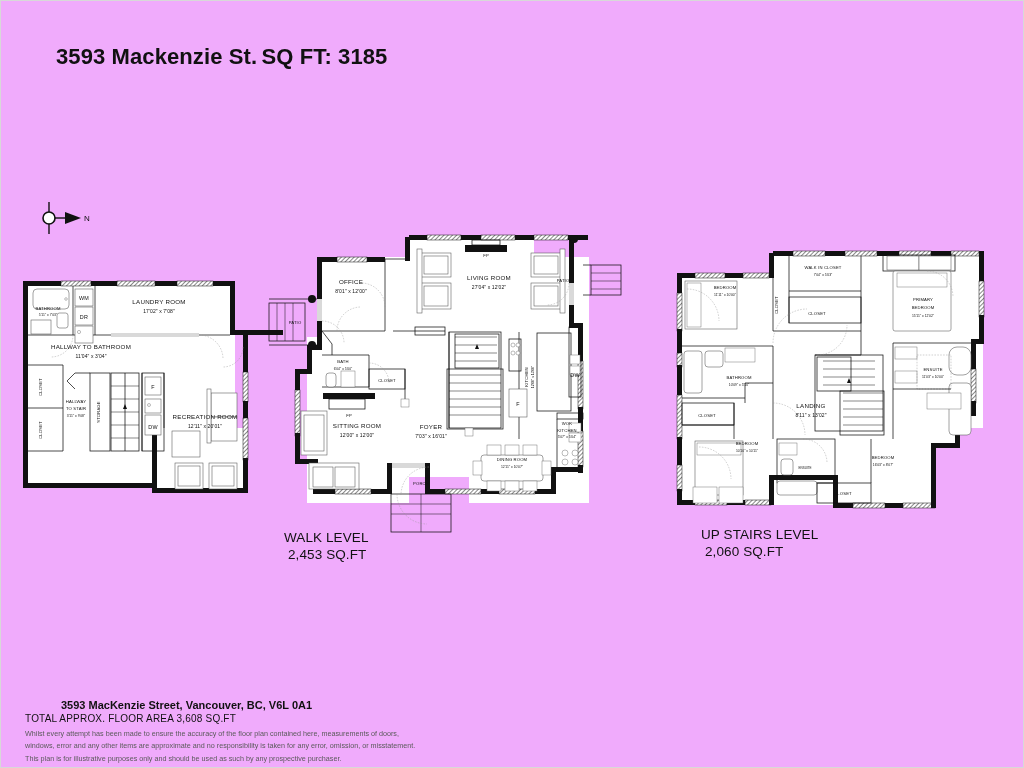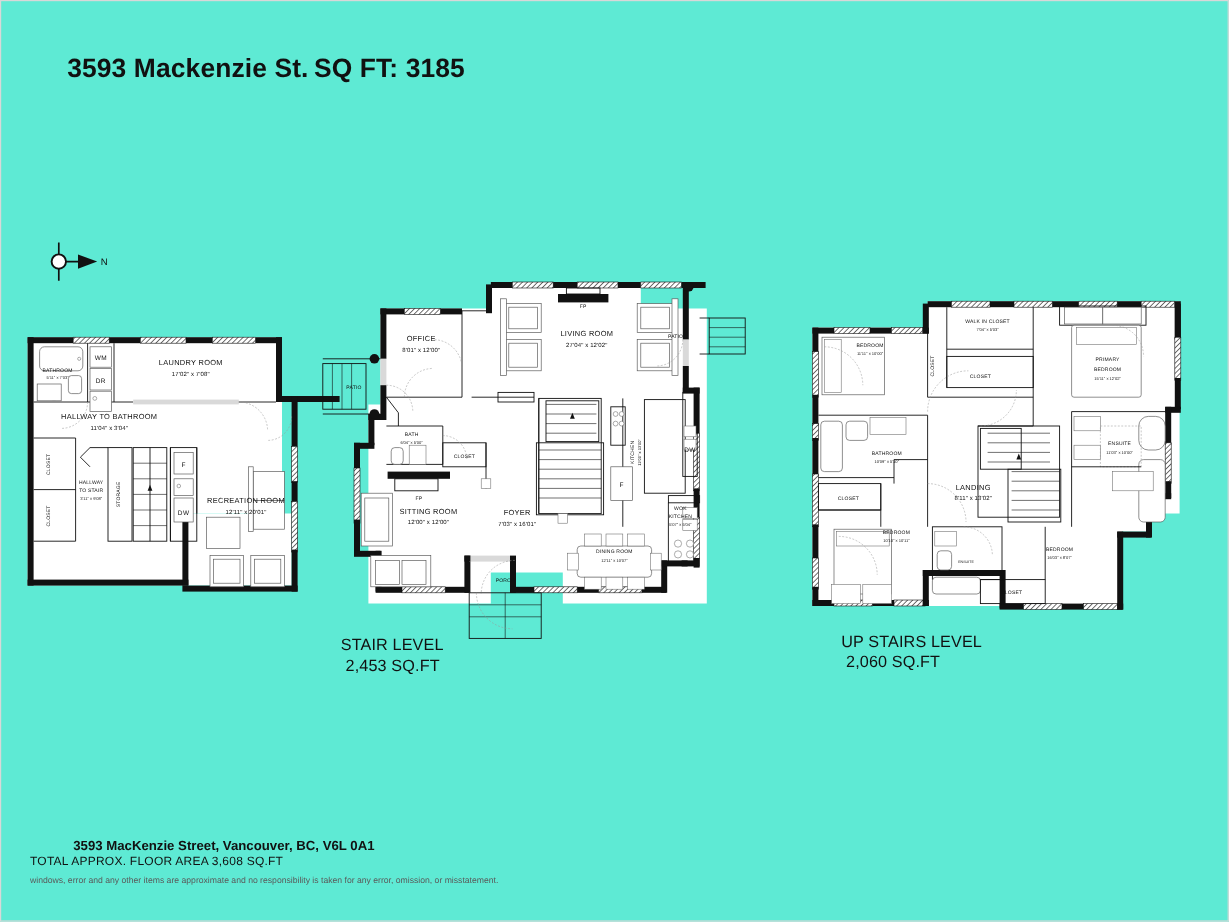--- a/index.html
+++ b/index.html
@@ -6,21 +6,21 @@
   html,body{margin:0;padding:0;}
   body{
     width:1024px;height:768px;
     background:#ffffff;
     font-family:"Liberation Sans", sans-serif;
     color:#111;
     overflow:hidden;
     position:relative;
   }
   #page{position:absolute;left:0;top:0;width:1024px;height:768px;
-        border:1px solid #d8d8d8;box-sizing:border-box;background:#5eead4;}
+        border:1px solid #d8d8d8;box-sizing:border-box;background:#f0abfc;}
 
   
   #header{position:absolute;left:55px;top:42px;}
   #header .line{font-weight:bold;font-size:22px;letter-spacing:.1px;line-height:28px;}
 
   
   #compass{position:absolute;left:30px;top:197px;width:60px;height:40px;}
 
   
   .plan{position:absolute;}
@@ -422,21 +422,21 @@
       <text class="rm-sm" x="152" y="258">PORCH</text>
       <text class="rm-sm" x="26" y="97">PATIO</text>
       <text class="rm-sm" x="294" y="55">PATIO</text>
 
       <text class="rm-sm" x="217" y="30">FP</text>
       <text class="rm-sm" x="80" y="190">FP</text>
       <text class="app" x="306" y="150">DW</text>
     </svg>
   </div>
   <div class="caption" style="left:283px;top:528px;">
-    <span class="t1">STAIR LEVEL</span>
+    <span class="t1">WALK LEVEL</span>
     <span class="t2">2,453 SQ.FT</span>
   </div>
 
   <div class="plan" style="left:664px;top:242px;">
     <svg width="340" height="290" viewBox="0 0 340 290">
 
       <path class="room" d="M12,30 H108 V8 H318 V185 H290 V200 H270 V262 H12 Z"></path>
 
       <rect class="wall" x="108" y="8" width="20" height="5"></rect>
       <rect class="hatchwall" x="128" y="8" width="32" height="5"></rect>
@@ -609,16 +609,18 @@
     </svg>
   </div>
   <div class="caption" style="left:668px;top:525px;margin-left:32px;">
     <span class="t1">UP STAIRS LEVEL</span>
     <span class="t2">2,060 SQ.FT</span>
   </div>
 
   <div id="footer">
     <div class="addr">3593 MacKenzie Street, Vancouver, BC, V6L 0A1</div>
     <div class="area">TOTAL APPROX. FLOOR AREA   3,608 SQ.FT</div>
+    <div class="disc">Whilst every attempt has been made to ensure the accuracy of the floor plan contained here, measurements of doors,</div>
     <div class="disc">windows, error and any other items are approximate and no responsibility is taken for any error, omission, or misstatement.</div>
+    <div class="disc">This plan is for illustrative purposes only and should be used as such by any prospective purchaser.</div>
   </div>
 
 </div>
 
 </body></html>

